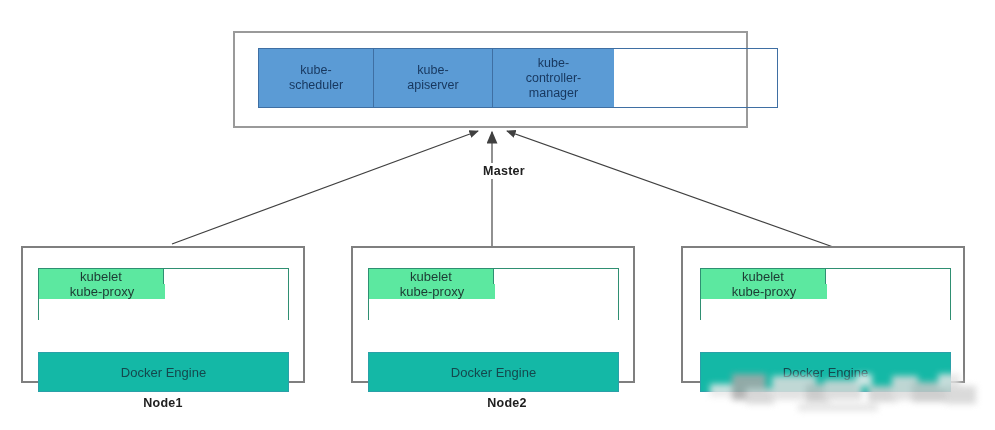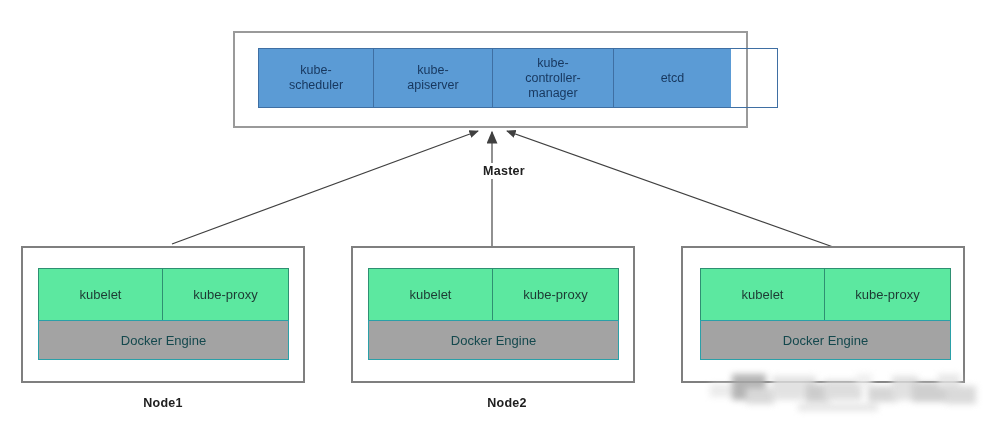--- a/index.html
+++ b/index.html
@@ -64,46 +64,48 @@
   
   .node-outer {
     position: absolute;
     border: 2px solid #7f7f7f;
     background: #ffffff;
     box-sizing: border-box;
   }
   .node-inner {
     position: absolute;
     box-sizing: border-box;
+    flex-direction: column;
   }
   .svc-row {
     display: flex;
     box-sizing: border-box;
     border: 1px solid #2f8f72;
     border-bottom: none;
   }
   .svc-cell {
     background: #5CE8A0;
     color: #1d3a33;
     font-size: 13px;
     display: flex;
     align-items: center;
     justify-content: center;
     box-sizing: border-box;
   }
   .svc-cell.first { border-right: 1px solid #2f8f72; }
   .docker-row {
     box-sizing: border-box;
     border: 1px solid #2aa0a8;
-    background: #a3a3a3;
+    background: #14b8a6;
     color: #14484d;
     font-size: 13px;
     display: flex;
     align-items: center;
     justify-content: center;
+    margin-top: 32px;
   }
   .node-label {
     position: absolute;
     font-size: 12.5px;
     font-weight: bold;
     color: #202020;
     text-align: center;
     letter-spacing: 0.3px;
   }
 
@@ -169,21 +171,20 @@
   <div class="master-outer"></div>
 
   <div class="master-row">
     <div class="master-cell mc-0">kube-
 scheduler</div>
     <div class="master-cell mc-1">kube-
 apiserver</div>
     <div class="master-cell mc-2">kube-
 controller-
 manager</div>
-    <div class="master-cell mc-3">etcd</div>
   </div>
 
   <div class="master-label">Master</div>
 
   <div class="node-outer" style="left:21px; top:246px; width:284px; height:137px;"></div>
   <div class="node-inner svc-row" style="left:38px; top:268px; width:251px; height:52px;">
     <div class="svc-cell first" style="width:125px;">kubelet</div>
     <div class="svc-cell" style="width:126px;">kube-proxy</div>
   </div>
   <div class="node-inner docker-row" style="left:38px; top:320px; width:251px; height:40px;">Docker Engine</div>

